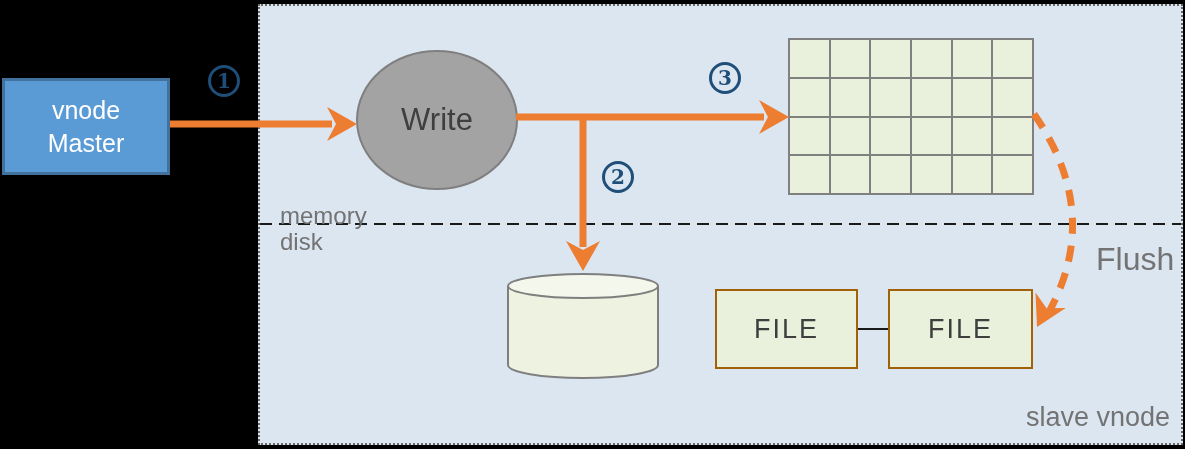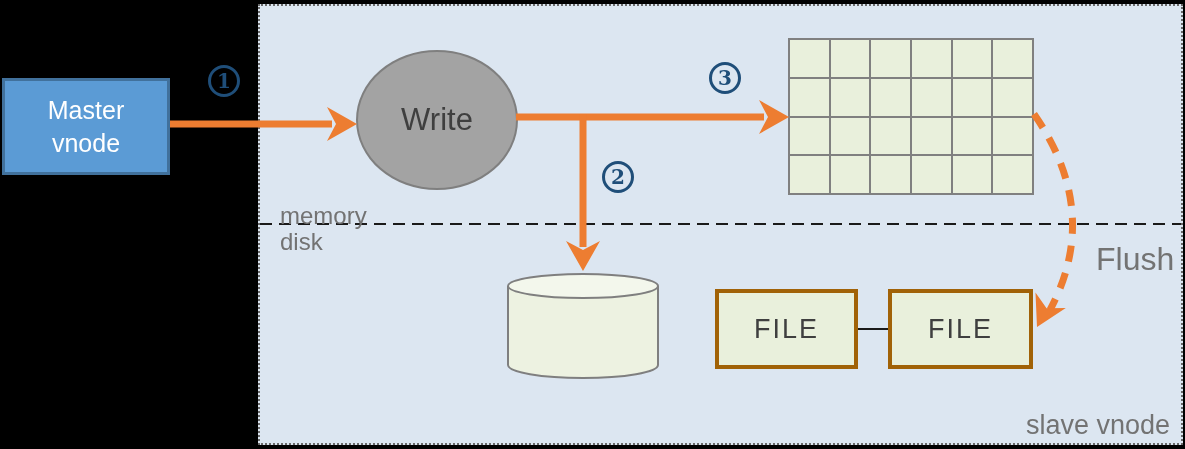--- a/index.html
+++ b/index.html
@@ -28,21 +28,21 @@
   }
   
   .memtable{
     position:absolute;left:788px;top:38px;width:246px;height:157px;
     box-sizing:border-box;background:#808080;display:grid;gap:2px;padding:2px;
   }
   .memtable .cell{background:#e9f0dc;}
   
   .file{
     position:absolute;top:289px;height:80px;box-sizing:border-box;
-    background:#e9f0dc;border:4px solid #a16207;color:#3f3f3f;
+    background:#e9f0dc;border:2px solid #a16207;color:#3f3f3f;
     display:flex;align-items:center;justify-content:center;
     font-size:27px;letter-spacing:2px;
   }
   .file.left{left:715px;width:143px;}
   .file.right{left:888px;width:145px;}
   
   .wal-svg{position:absolute;left:506px;top:272px;}
   
   .step{
     position:absolute;width:32px;height:32px;box-sizing:border-box;
@@ -52,21 +52,21 @@
   }
   .step.s1{left:208px;top:65px;}
   .step.s2{left:602px;top:161px;}
   .step.s3{left:709px;top:62px;}
   
   .lbl{position:absolute;color:#737373;}
   .lbl.memory{left:280px;top:202px;font-size:24px;}
   .lbl.disk{left:280px;top:228px;font-size:24px;}
   .lbl.wal{left:528px;top:392px;width:110px;text-align:center;font-size:31px;}
   .lbl.flush{left:1096px;top:241px;font-size:32px;}
-  .lbl.slave{left:1026px;top:402px;font-size:27px;margin-top:8px;}
+  .lbl.slave{left:1026px;top:402px;font-size:27px;}
   
   .overlay{position:absolute;left:0;top:0;pointer-events:none;}
 </style>
 </head>
 <body>
 
 <div id="stage">
 
   <div class="panel"></div>
 
@@ -107,22 +107,22 @@
   <div class="file right">
     <span>FILE</span>
   </div>
 
   <svg class="wal-svg" width="154" height="112">
     <path d="M2,14 V93 A75,13 0 0 0 152,93 V14" fill="#edf2e1" stroke="#7f7f7f" stroke-width="2"></path>
     <ellipse cx="77" cy="14" rx="75" ry="12" fill="#f3f7ec" stroke="#7f7f7f" stroke-width="2"></ellipse>
   </svg>
 
   <div class="master">
+    <span>vnode</span>
     <span>Master</span>
-    <span>vnode</span>
   </div>
 
   <svg class="overlay" width="1185" height="449">
 
     <path d="M260,224 H1181" stroke="#1a1a1a" stroke-width="2" stroke-dasharray="12 7" fill="none"></path>
 
     <path d="M858,329 H888" stroke="#1a1a1a" stroke-width="2" fill="none"></path>
 
     <path d="M170,124 H332" stroke="#ed7d31" stroke-width="7" fill="none"></path>
     <polygon points="0,0 -30,17 -21,0 -30,-17" fill="#ed7d31" transform="translate(357,124)"></polygon>

